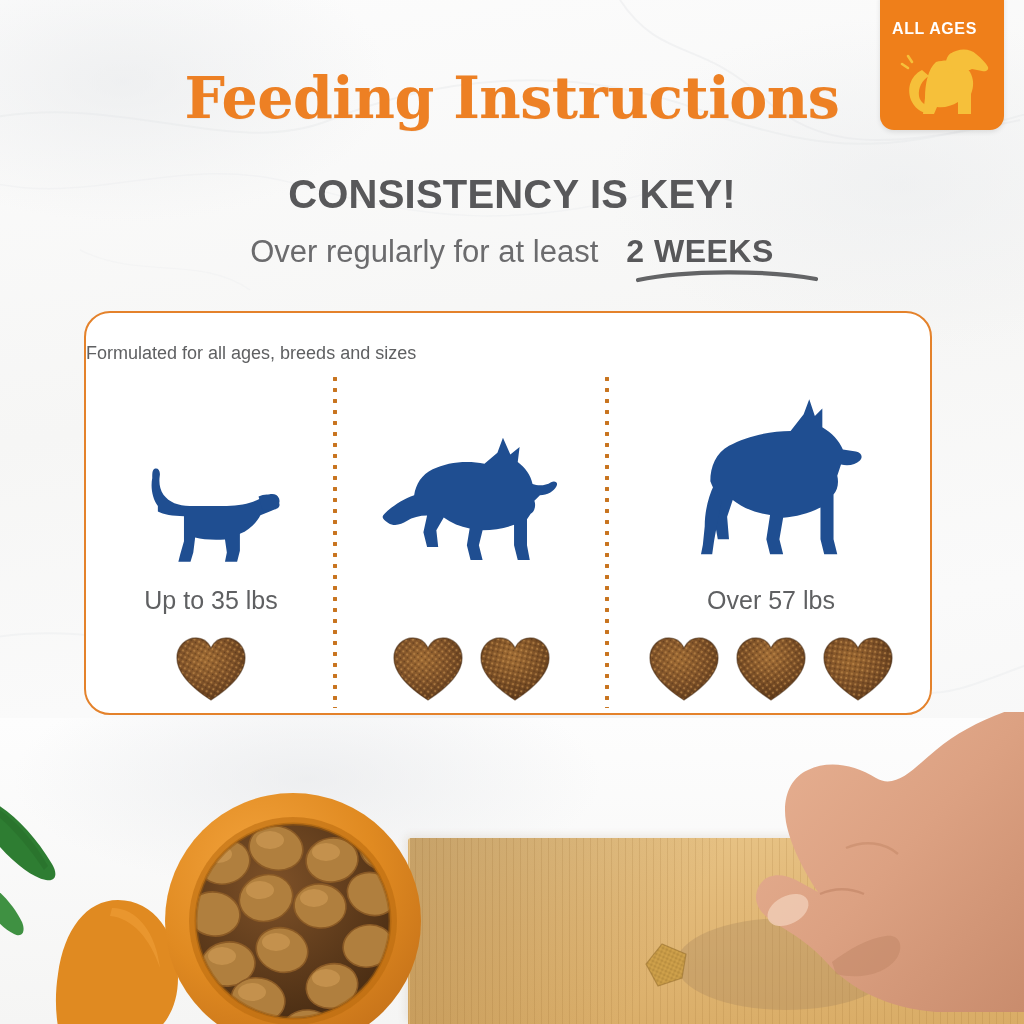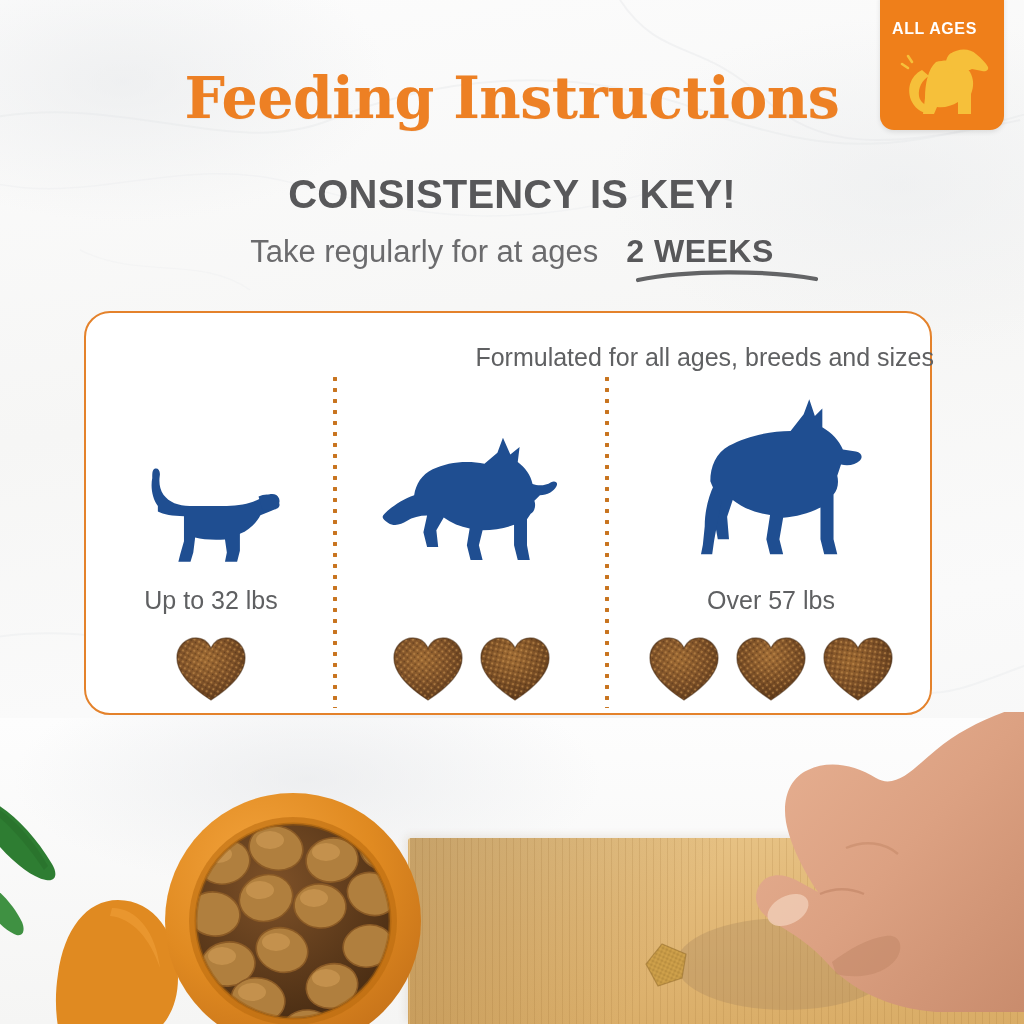--- a/index.html
+++ b/index.html
@@ -138,22 +138,22 @@
     background: #ffffff;
     border: 2.5px solid #E4822B;
     border-radius: 26px;
     box-sizing: border-box;
   }
   .card-caption {
     position: absolute;
     left: 0;
     top: 30px;
     width: 848px;
-    text-align: right;
-    font-size: 25px;
+    text-align: left;
+    font-size: 18px;
     color: #5F6062;
     font-family: "Liberation Sans", sans-serif;
   }
 
   .divider {
     position: absolute;
     top: 63px;
     width: 6px;
     height: 332px;
     background-image: radial-gradient(circle at 3px 3px, #C8741F 2.1px, rgba(0,0,0,0) 2.5px);
@@ -321,21 +321,21 @@
         <g stroke="#F6C03A" stroke-width="2.6" stroke-linecap="round" fill="none">
           <path d="M16 26 L 10 22"></path>
           <path d="M20 20 L 16 14"></path>
         </g>
       </svg>
     </div>
   </div>
 
   <div class="subtitle">CONSISTENCY IS KEY!</div>
   <div class="subline">
-    <span>Take regularly for at ages</span><span class="strong">2 WEEKS</span>
+    <span>Over regularly for at least</span><span class="strong">2 WEEKS</span>
   </div>
   <div class="swoosh">
     <svg viewBox="0 0 182 16" width="182" height="16">
       <path d="M2 12 C 50 2, 132 2, 180 11" stroke="#636466" stroke-width="4.2" fill="none" stroke-linecap="round"></path>
     </svg>
   </div>
 
   <div class="card">
     <div class="card-caption">Formulated for all ages, breeds and sizes</div>
 
@@ -348,21 +348,21 @@
           <path fill="#1F4E91" d="M12 16 C 10 26, 12 38, 18 46 L 18 52 C 24 55, 34 57, 46 57
             L 46 84 L 42 98 L 40 106 L 53 106 L 56 96 L 58 80 C 66 82, 78 83, 90 82
             L 92 96 L 90 106 L 103 106 L 106 94 L 106 76
             C 116 72, 124 64, 128 56 L 138 52 C 146 49, 150 44, 148 38
             C 146 33, 140 32, 134 35 L 124 40 C 116 44, 104 46, 92 46 L 52 46
             C 40 46, 30 42, 24 34 C 20 28, 19 21, 20 14
             C 21 8, 18 5, 15 6 C 12 7, 12 11, 12 16 Z"></path>
           <path fill="#1F4E91" d="M126 36 C 132 33, 140 33, 144 37 L 148 43 C 150 47, 146 50, 141 50 L 130 50 Z"></path>
         </svg>
       </div>
-      <div class="size-label">Up to 32 lbs</div>
+      <div class="size-label">Up to 35 lbs</div>
       <div class="treats">
         <div class="treat">
           <svg viewBox="0 0 74 70" width="74" height="70">
             <defs>
               <radialGradient id="kg1" cx="42%" cy="34%" r="70%">
                 <stop offset="0%" stop-color="#9E6A33"></stop>
                 <stop offset="55%" stop-color="#7E5128"></stop>
                 <stop offset="100%" stop-color="#5E3A1B"></stop>
               </radialGradient>
               <pattern id="kt1" width="5" height="5" patternUnits="userSpaceOnUse" patternTransform="rotate(28)">

